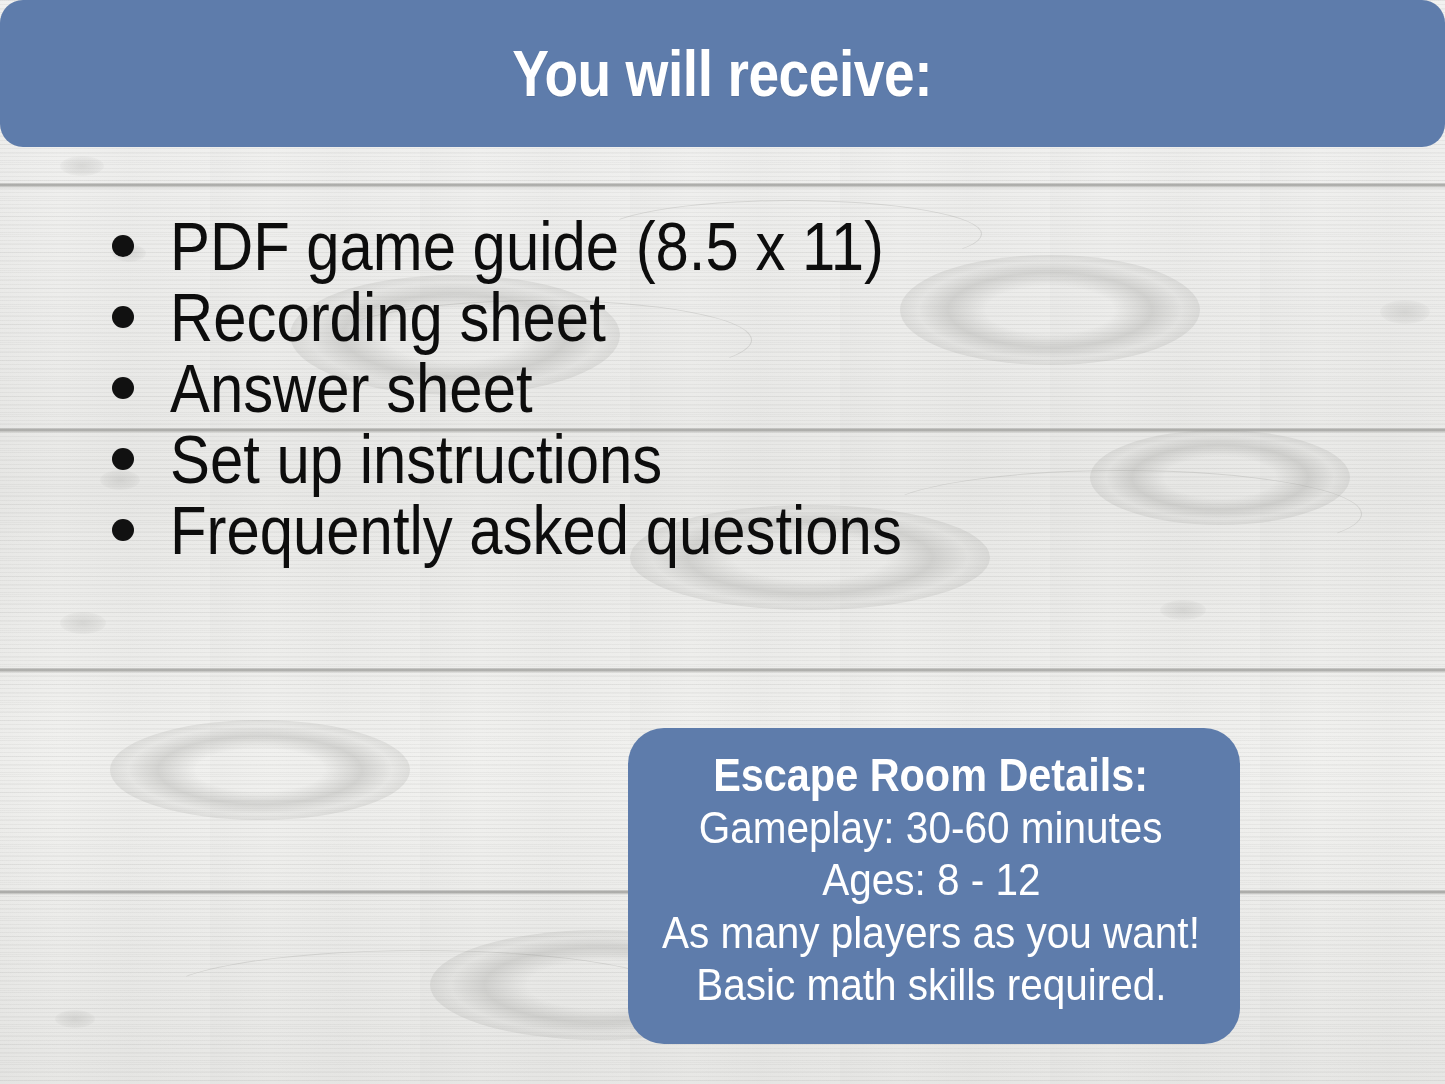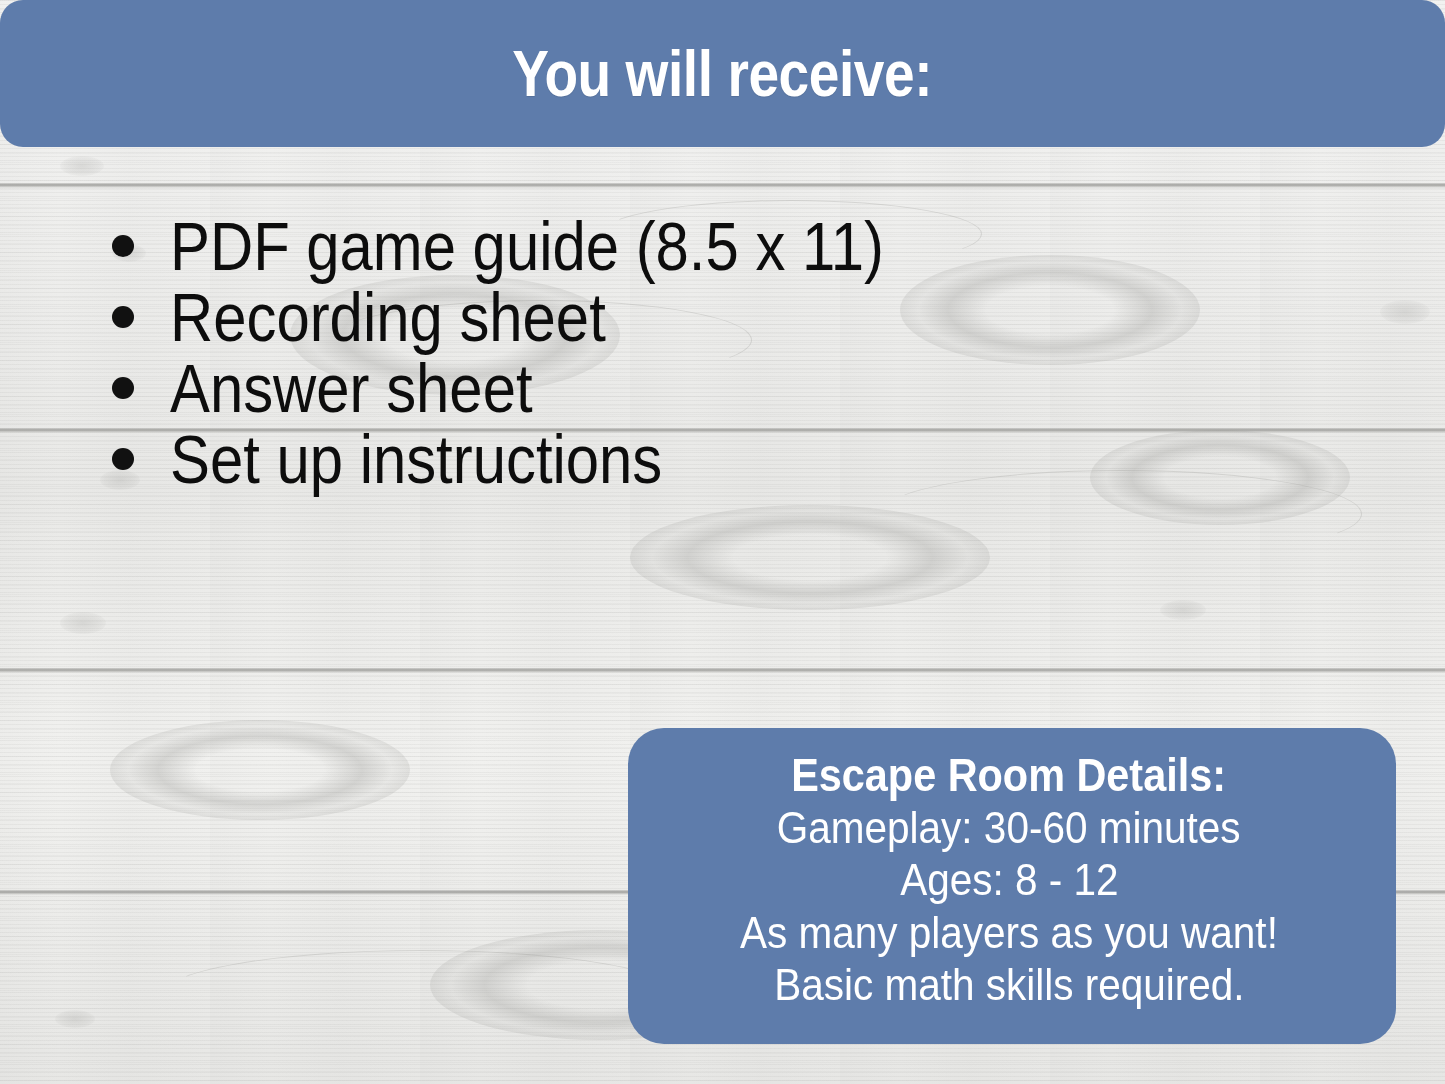--- a/index.html
+++ b/index.html
@@ -153,21 +153,21 @@
     white-space: nowrap;
     transform: scaleX(0.88);
     transform-origin: left center;
   }
 
   
   .details-box {
     position: absolute;
     left: 628px;
     top: 728px;
-    width: 768px;
+    width: 612px;
     height: 316px;
     background: #5e7cab;
     border-radius: 36px;
     box-sizing: border-box;
     padding: 22px 24px 14px 18px;
     display: flex;
     flex-direction: column;
     align-items: center;
     justify-content: flex-start;
   }
@@ -236,20 +236,24 @@
       <span class="receive-text">Recording sheet</span>
     </li>
     <li class="receive-item">
       <span class="bullet-dot"></span>
       <span class="receive-text">Answer sheet</span>
     </li>
     <li class="receive-item">
       <span class="bullet-dot"></span>
       <span class="receive-text">Set up instructions</span>
     </li>
+    <li class="receive-item">
+      <span class="bullet-dot"></span>
+      <span class="receive-text">Frequently asked questions</span>
+    </li>
   </ul>
 
   <div class="details-box">
     <div class="details-title">Escape Room Details:</div>
     <div class="details-line">Gameplay: 30-60 minutes</div>
     <div class="details-line">Ages: 8 - 12</div>
     <div class="details-line">As many players as you want!</div>
     <div class="details-line">Basic math skills required.</div>
   </div>
 

